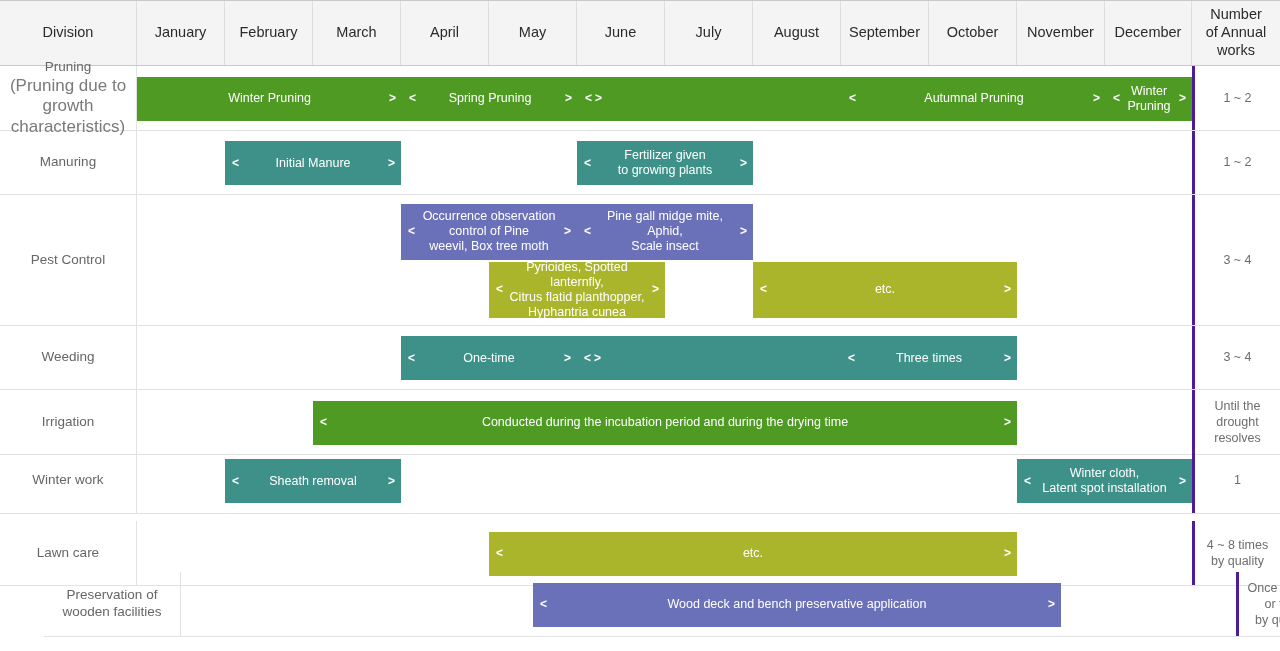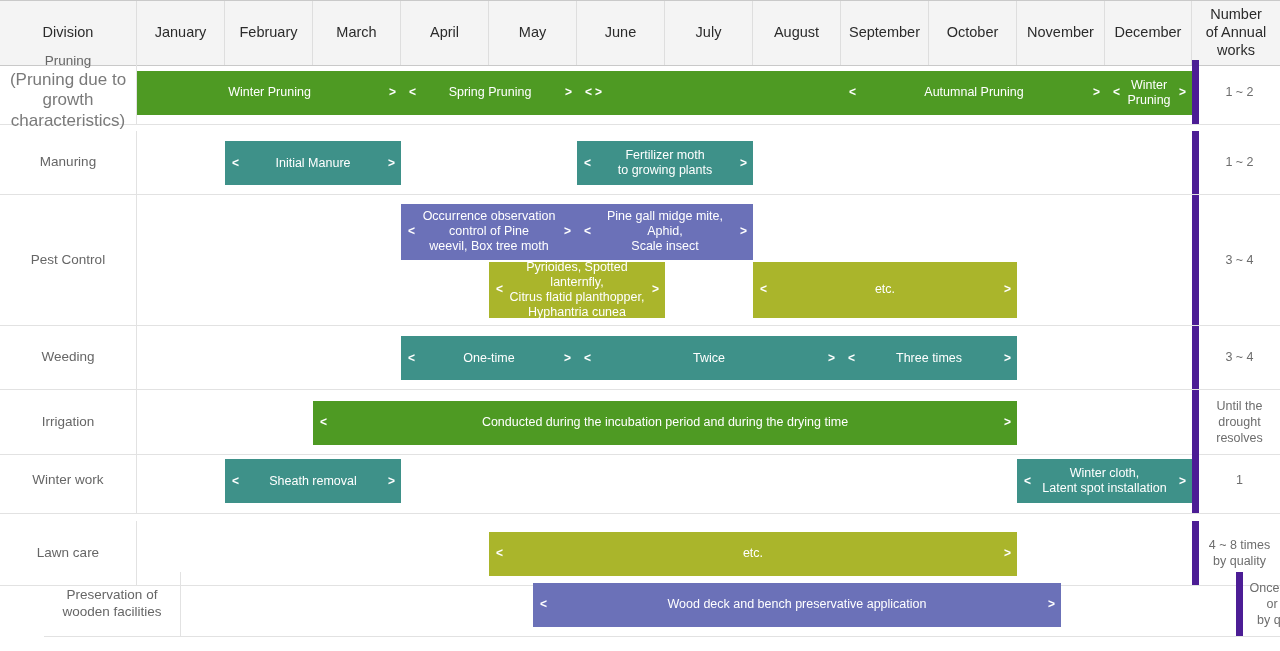--- a/index.html
+++ b/index.html
@@ -61,21 +61,21 @@
     line-height: 1.2;
   }
   .row-count {
     position: absolute; left: 1192px; top: 0;
     width: 88px; height: 100%;
     display: flex; align-items: center; justify-content: center;
     text-align: center;
     font-size: 12.5px;
     color: #6d6d6d;
     line-height: 1.3;
-    border-left: 7px solid #4c1d95;
+    border-left: 3px solid #4c1d95;
     padding: 0 4px;
   }
   .track {
     position: absolute; left: 137px; top: 0;
     width: 1055px; height: 100%;
   }
 
   
   .bar {
     position: absolute;
@@ -121,21 +121,21 @@
       <div class="hdr-cell " style="width: 88px; white-space: pre-line;">September</div>
       <div class="hdr-cell " style="width: 88px; white-space: pre-line;">October</div>
       <div class="hdr-cell " style="width: 88px; white-space: pre-line;">November</div>
       <div class="hdr-cell " style="width: 87px; white-space: pre-line;">December</div>
       <div class="hdr-cell last" style="width: 88px; white-space: pre-line;">Number
 of Annual
 works</div>
     </div>
 
   <div id="body-rows">
-      <div class="row" style="top: 60px; height: 65px;">
+      <div class="row" style="top: 66px; height: 65px;">
         <div class="row-label">
           <div style="white-space: pre-line;">Pruning</div>
           <div class="sub" style="white-space: pre-line;">(Pruning due to growth
 characteristics)</div>
         </div>
         <div class="track">
           <div class="bar green" style="left: 0px; width: 265px; height: 44px; top: 10.5px;">
             <span class="cap" style="visibility: hidden;">&lt;</span>
             <span class="txt">Winter Pruning</span>
             <span class="cap r">&gt;</span>
@@ -168,21 +168,21 @@
           <div style="white-space: pre-line;">Manuring</div>
         </div>
         <div class="track">
           <div class="bar teal" style="left: 88px; width: 176px; height: 44px; top: 10px;">
             <span class="cap">&lt;</span>
             <span class="txt">Initial Manure</span>
             <span class="cap r">&gt;</span>
           </div>
           <div class="bar teal" style="left: 440px; width: 176px; height: 44px; top: 10px;">
             <span class="cap">&lt;</span>
-            <span class="txt">Fertilizer moth
+            <span class="txt">Fertilizer given
 to growing plants</span>
             <span class="cap r">&gt;</span>
           </div>
         </div>
         <div class="row-count" style="white-space: pre-line;">1 ~ 2</div>
       </div>
       <div class="row" style="top: 195px; height: 131px;">
         <div class="row-label">
           <div style="white-space: pre-line;">Pest Control</div>
         </div>
@@ -221,21 +221,20 @@
           <div style="white-space: pre-line;">Weeding</div>
         </div>
         <div class="track">
           <div class="bar teal" style="left: 264px; width: 176px; height: 44px; top: 10px;">
             <span class="cap">&lt;</span>
             <span class="txt">One-time</span>
             <span class="cap r">&gt;</span>
           </div>
           <div class="bar teal" style="left: 440px; width: 264px; height: 44px; top: 10px;">
             <span class="cap">&lt;</span>
-            <span class="txt">Twice</span>
             <span class="cap r">&gt;</span>
           </div>
           <div class="bar teal" style="left: 704px; width: 176px; height: 44px; top: 10px;">
             <span class="cap">&lt;</span>
             <span class="txt">Three times</span>
             <span class="cap r">&gt;</span>
           </div>
         </div>
         <div class="row-count" style="white-space: pre-line;">3 ~ 4</div>
       </div>

